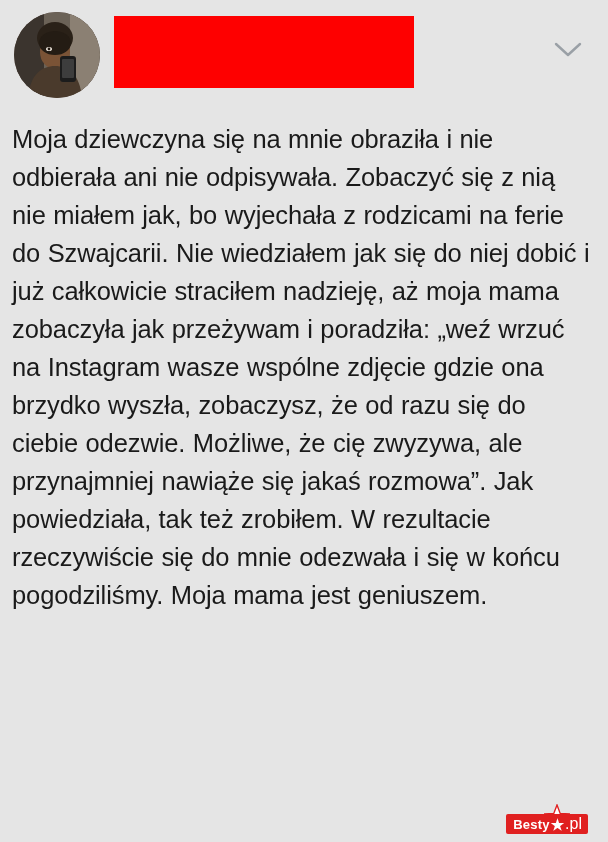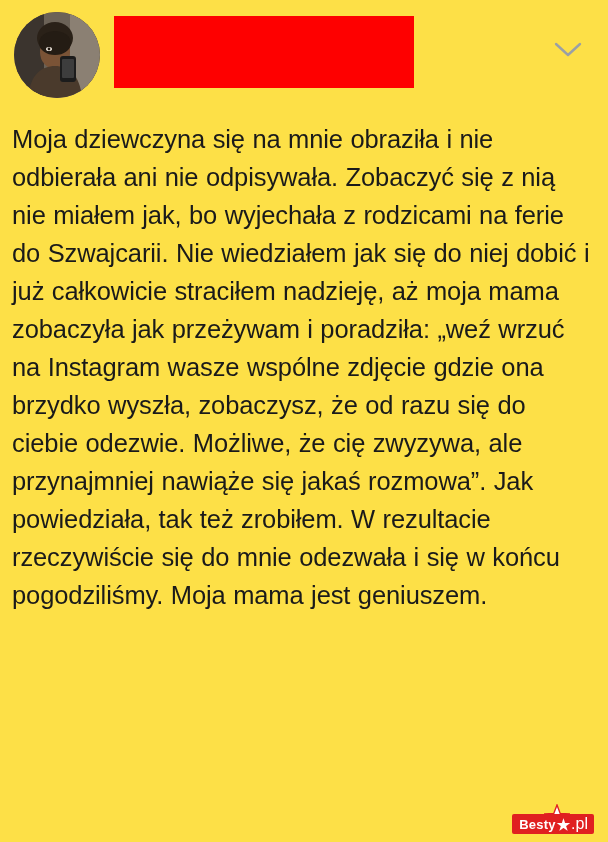--- a/index.html
+++ b/index.html
@@ -10,21 +10,21 @@
   body {
     width: 608px;
     height: 842px;
     font-family: "Liberation Sans", sans-serif;
     overflow: hidden;
     position: relative;
   }
   .post {
     width: 608px;
     height: 842px;
-    background: #fde047;
+    background: #e5e5e5;
     box-sizing: border-box;
     position: relative;
   }
   .post-header {
     display: flex;
     align-items: flex-start;
     padding: 12px 14px 0 14px;
     height: 104px;
     box-sizing: border-box;
     position: relative;
@@ -73,21 +73,21 @@
     font-size: 25.5px;
     line-height: 38px;
     letter-spacing: -0.1px;
     word-spacing: 0.5px;
   }
   .post-body p {
     margin: 0;
   }
   .watermark {
     position: absolute;
-    right: 14px;
+    right: 20px;
     bottom: 8px;
     display: flex;
     align-items: center;
     background: #e02020;
     color: #ffffff;
     font-size: 13px;
     font-weight: bold;
     padding: 2px 6px 2px 7px;
     border-radius: 2px;
     line-height: 1;

